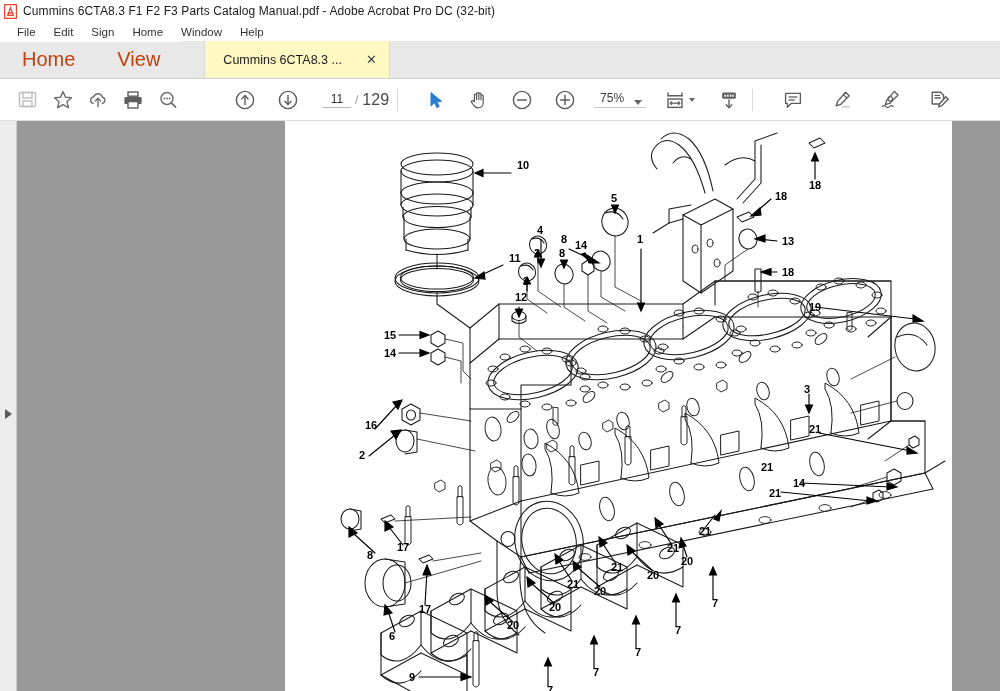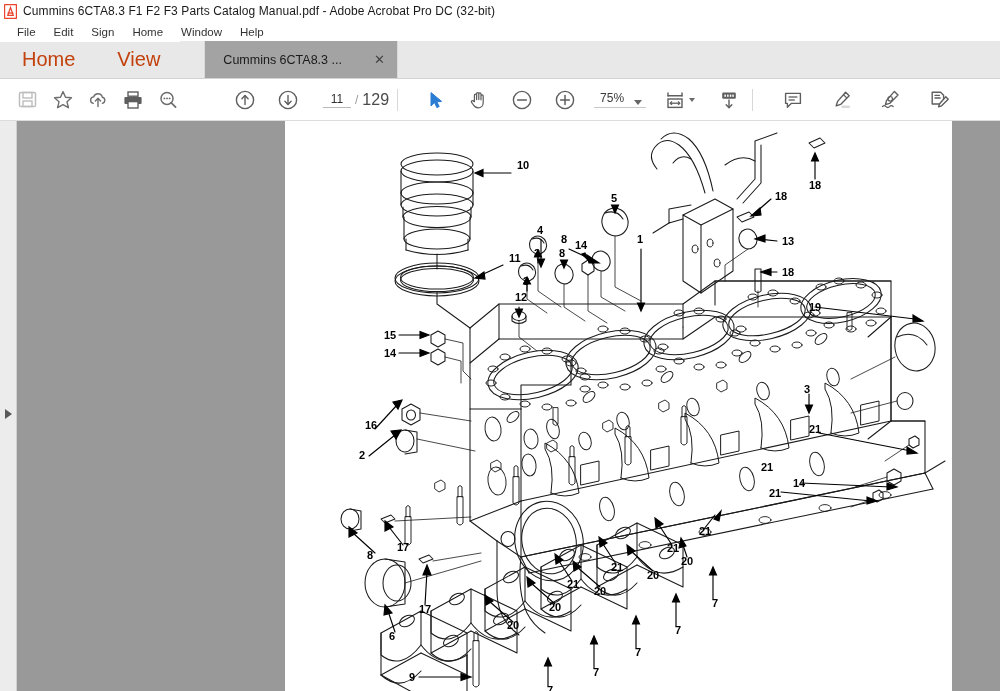--- a/index.html
+++ b/index.html
@@ -36,22 +36,22 @@
     border-bottom:1px solid #d2d2d2; position:relative;
   }
   .tab {
     height:37px; display:flex; align-items:center; justify-content:center;
     font-size:20px; color:#c2410c; padding:0 19px; white-space:nowrap;
     cursor:default; position:relative;
   }
   .tab.home { padding:0 22px; }
   .tab.tools { padding:0 20px; }
   .tab.doc {
-    background:#a3a3a3; font-size:12.5px; color:#1a1a1a;
-    padding:0 10px 0 18px; gap:30px; min-width:152px;
+    background:#fef9c3; font-size:12.5px; color:#1a1a1a;
+    padding:0 10px 0 18px; gap:22px; min-width:152px;
     border-left:1px solid #d9d9d9; border-right:1px solid #d9d9d9;
   }
   .tab-close {
     font-size:13px; color:#444; line-height:1; cursor:pointer;
     padding:0 2px;
   }
   .tabstrip-rest { flex:1; height:37px; background:#e8e8e8; }
   .tabstrip-gap { width:24px; height:37px; background:#e8e8e8; }
 
   

